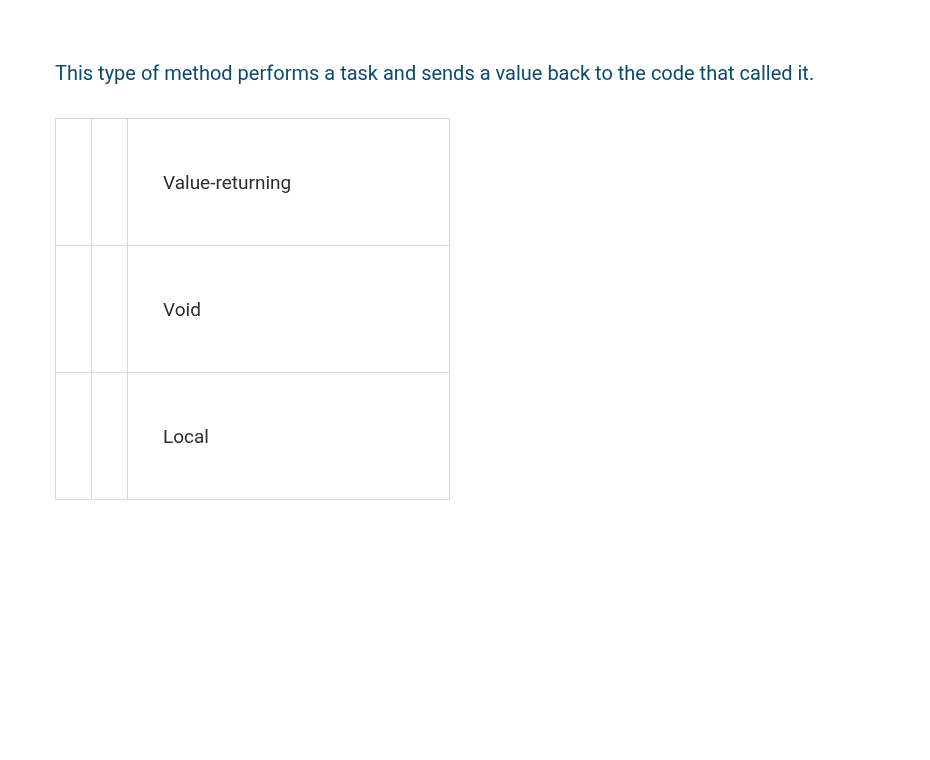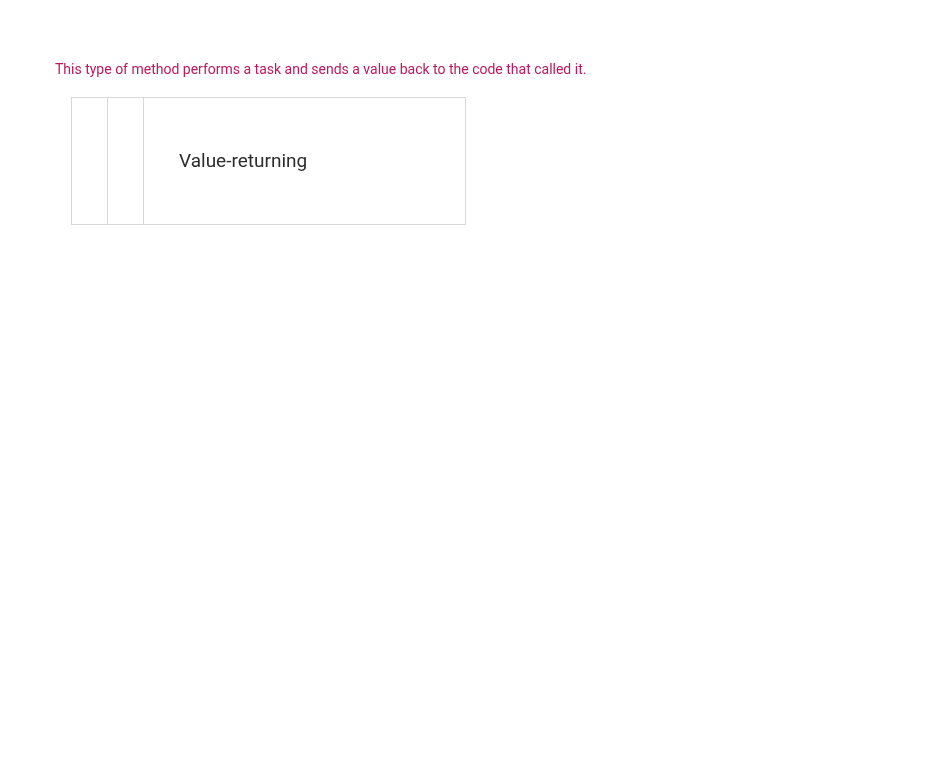--- a/index.html
+++ b/index.html
@@ -9,31 +9,30 @@
     }
     body {
       font-family: -apple-system, BlinkMacSystemFont, "Segoe UI", Roboto, "Helvetica Neue", Arial, sans-serif;
       background: #ffffff;
       padding: 60px 55px;
       width: 930px;
       height: 760px;
       color: #333;
     }
     .question-text {
-      font-size: 14px;
+      font-size: 20px;
       font-weight: 400;
       line-height: 1.35;
-      color: #be185d;
-      margin-bottom: 18px;
+      color: #0c4a6e;
+      margin-bottom: 31px;
       max-width: 820px;
     }
     .options-table {
       border-collapse: collapse;
       width: 395px;
-      margin-left: 16px;
     }
     .options-table td {
       border: 1px solid #d8d8d8;
       vertical-align: middle;
     }
     .option-row {
       height: 127px;
     }
     .col-narrow-1 {
       width: 36px;
@@ -53,14 +52,24 @@
 
 <div class="question-text">This type of method performs a task and sends a value back to the code that called it.</div>
 
 <table class="options-table">
   <tbody>
     <tr class="option-row">
       <td class="col-narrow-1"></td>
       <td class="col-narrow-2"></td>
       <td class="col-label">Value-returning</td>
     </tr>
+    <tr class="option-row">
+      <td class="col-narrow-1"></td>
+      <td class="col-narrow-2"></td>
+      <td class="col-label">Void</td>
+    </tr>
+    <tr class="option-row">
+      <td class="col-narrow-1"></td>
+      <td class="col-narrow-2"></td>
+      <td class="col-label">Local</td>
+    </tr>
   </tbody>
 </table>
 
 </body></html>

